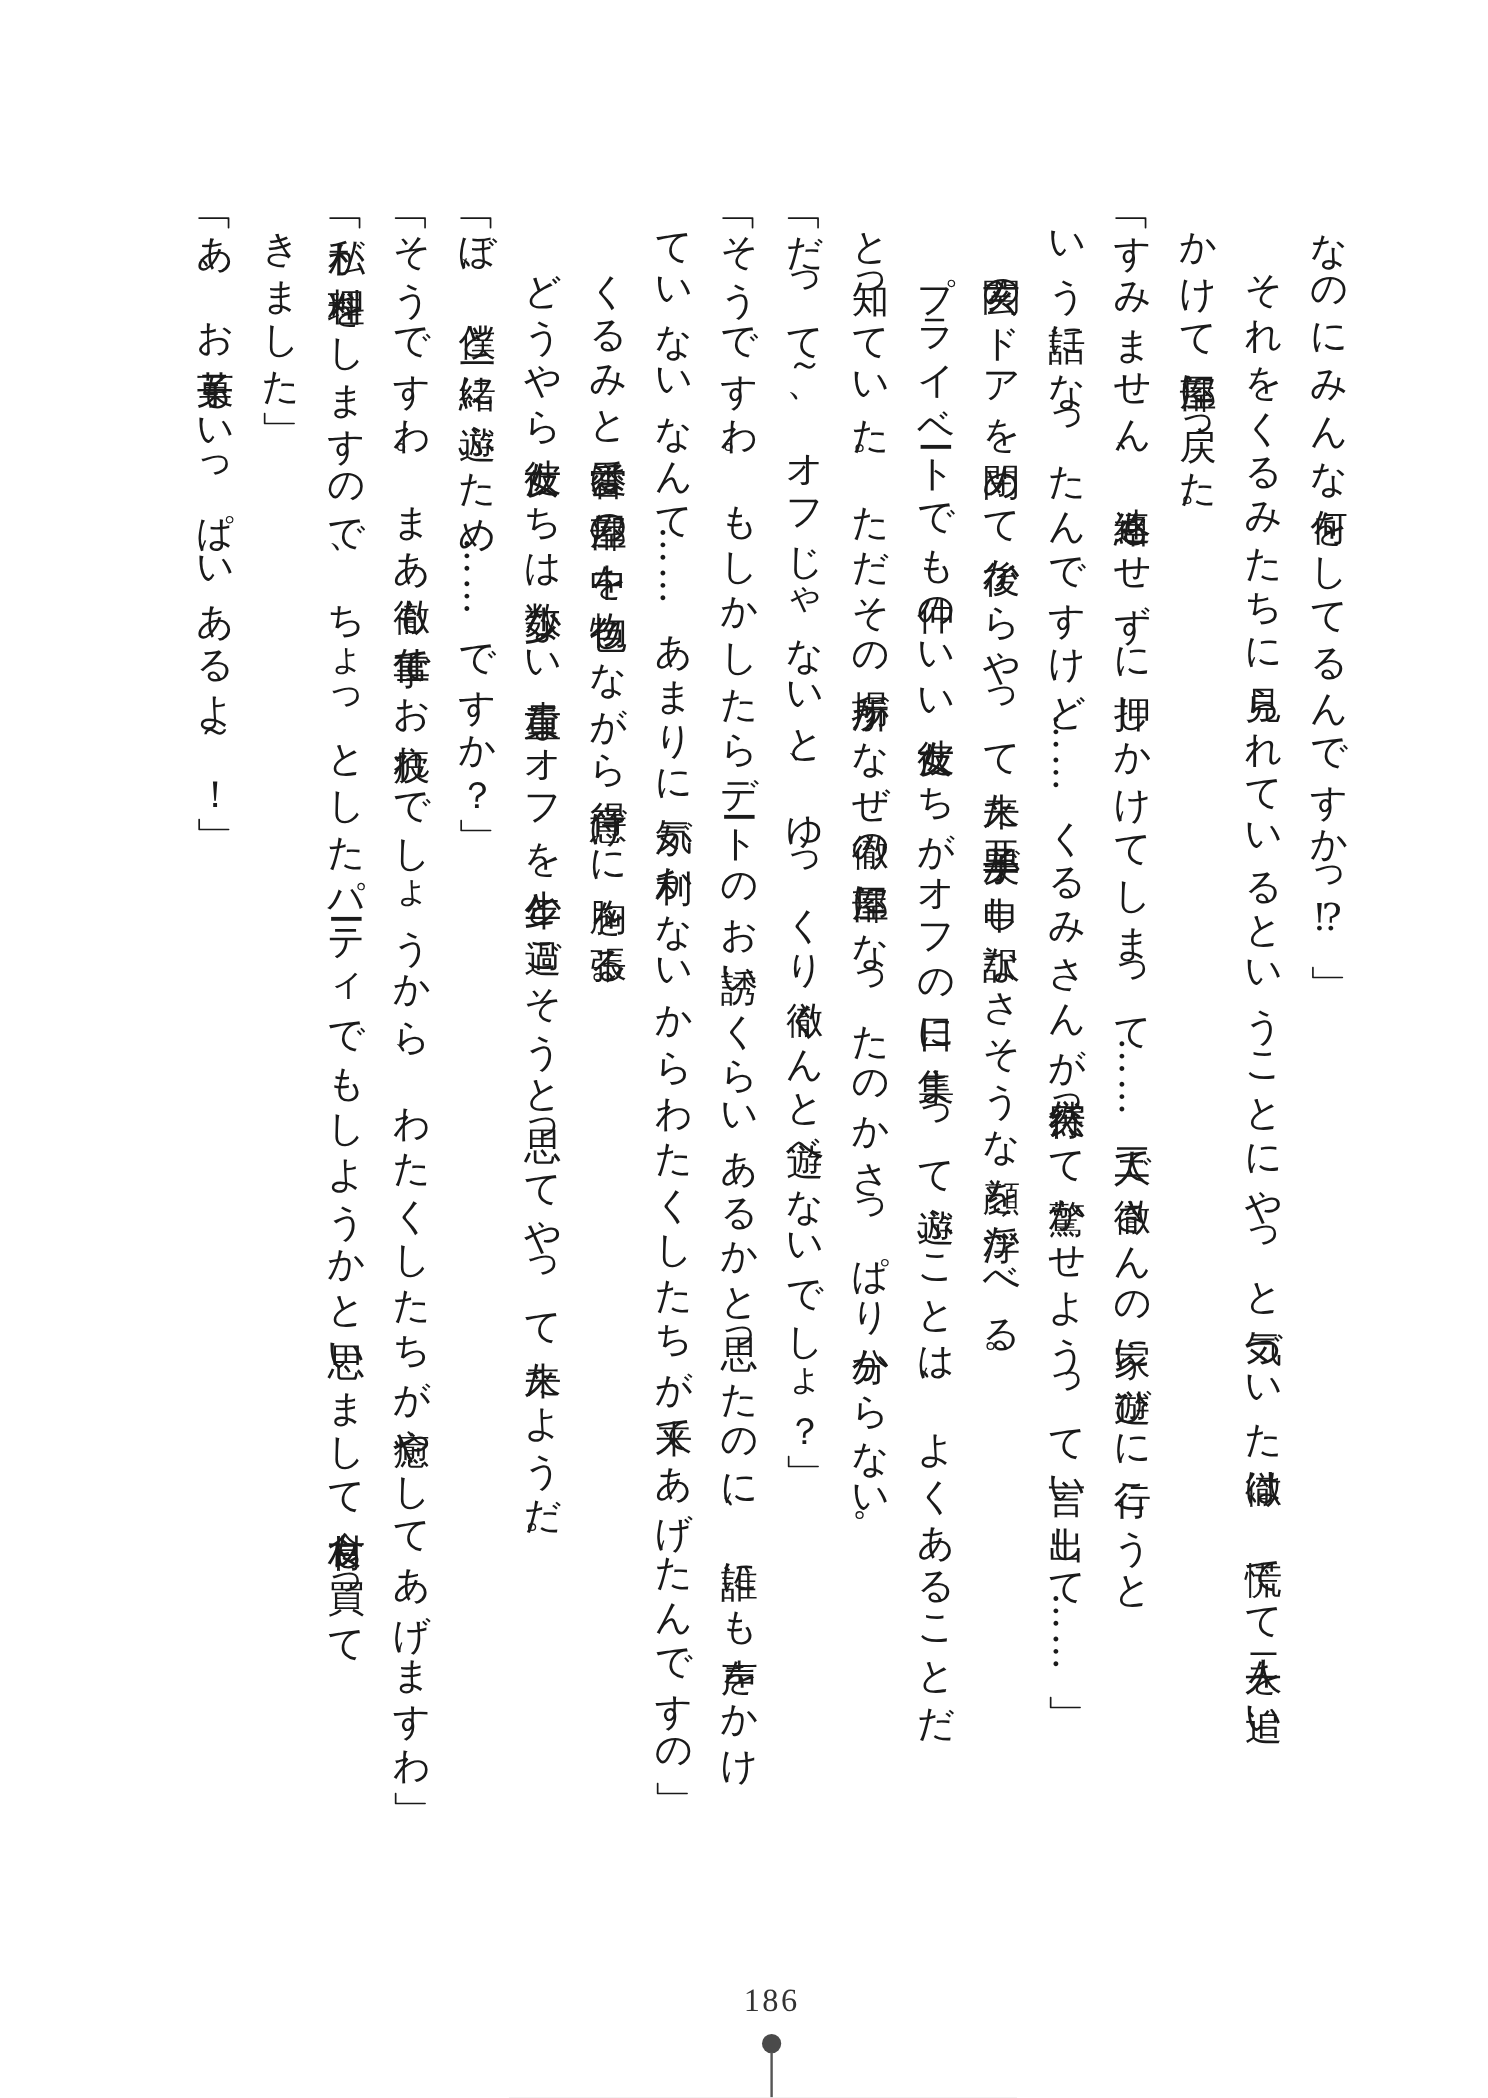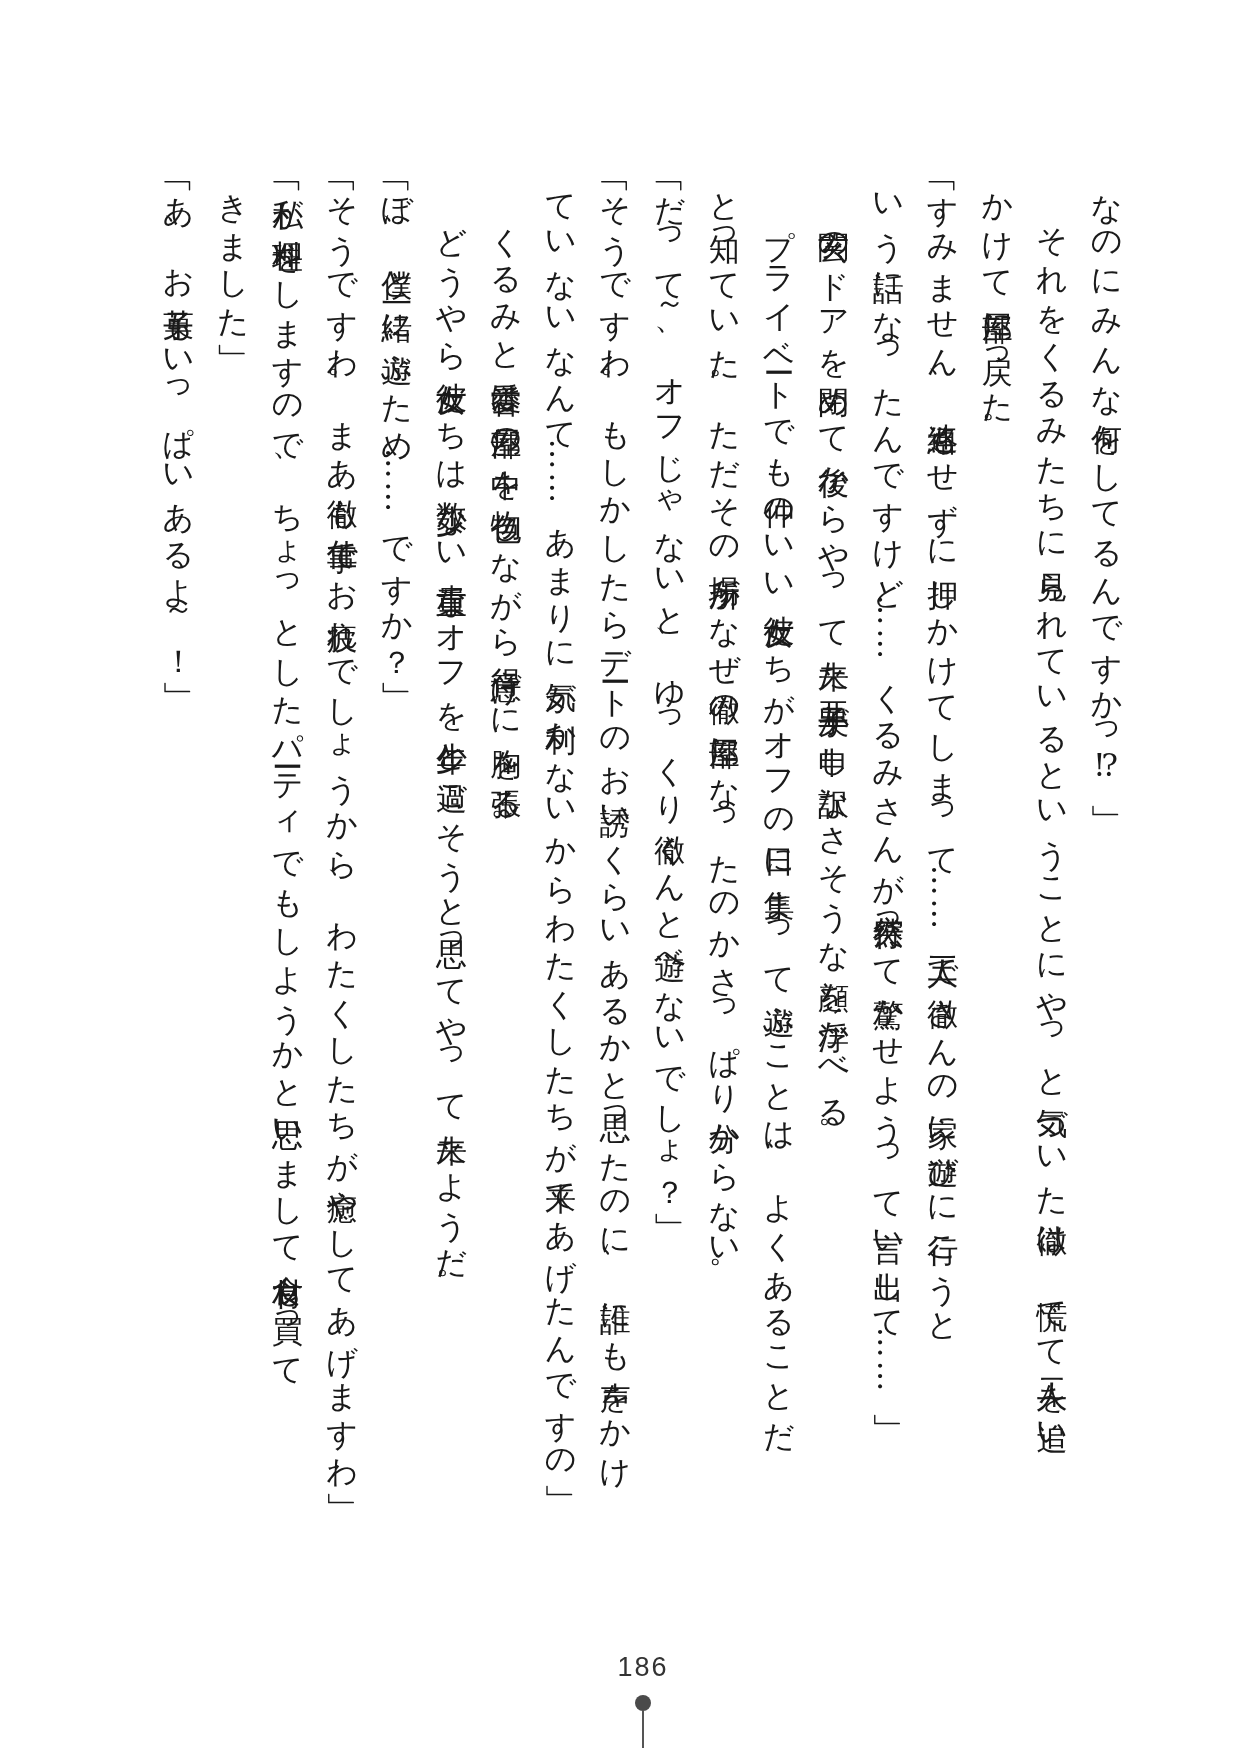--- a/index.html
+++ b/index.html
@@ -34,21 +34,21 @@
   }
   .tcol.indent {
     text-indent: 33.7px;
   }
   
   .page-number {
     position: absolute;
     top: 1652px;
     left: 643px;
     transform: translateX(-50%);
-    font-family: Liberation Sans, sans-serif;
+    font-family: Liberation Serif, serif;
     font-size: 27px;
     letter-spacing: 2px;
     color: #333333;
   }
   .marker-dot {
     position: absolute;
     top: 1695px;
     left: 635px;
     width: 16px;
     height: 16px;

